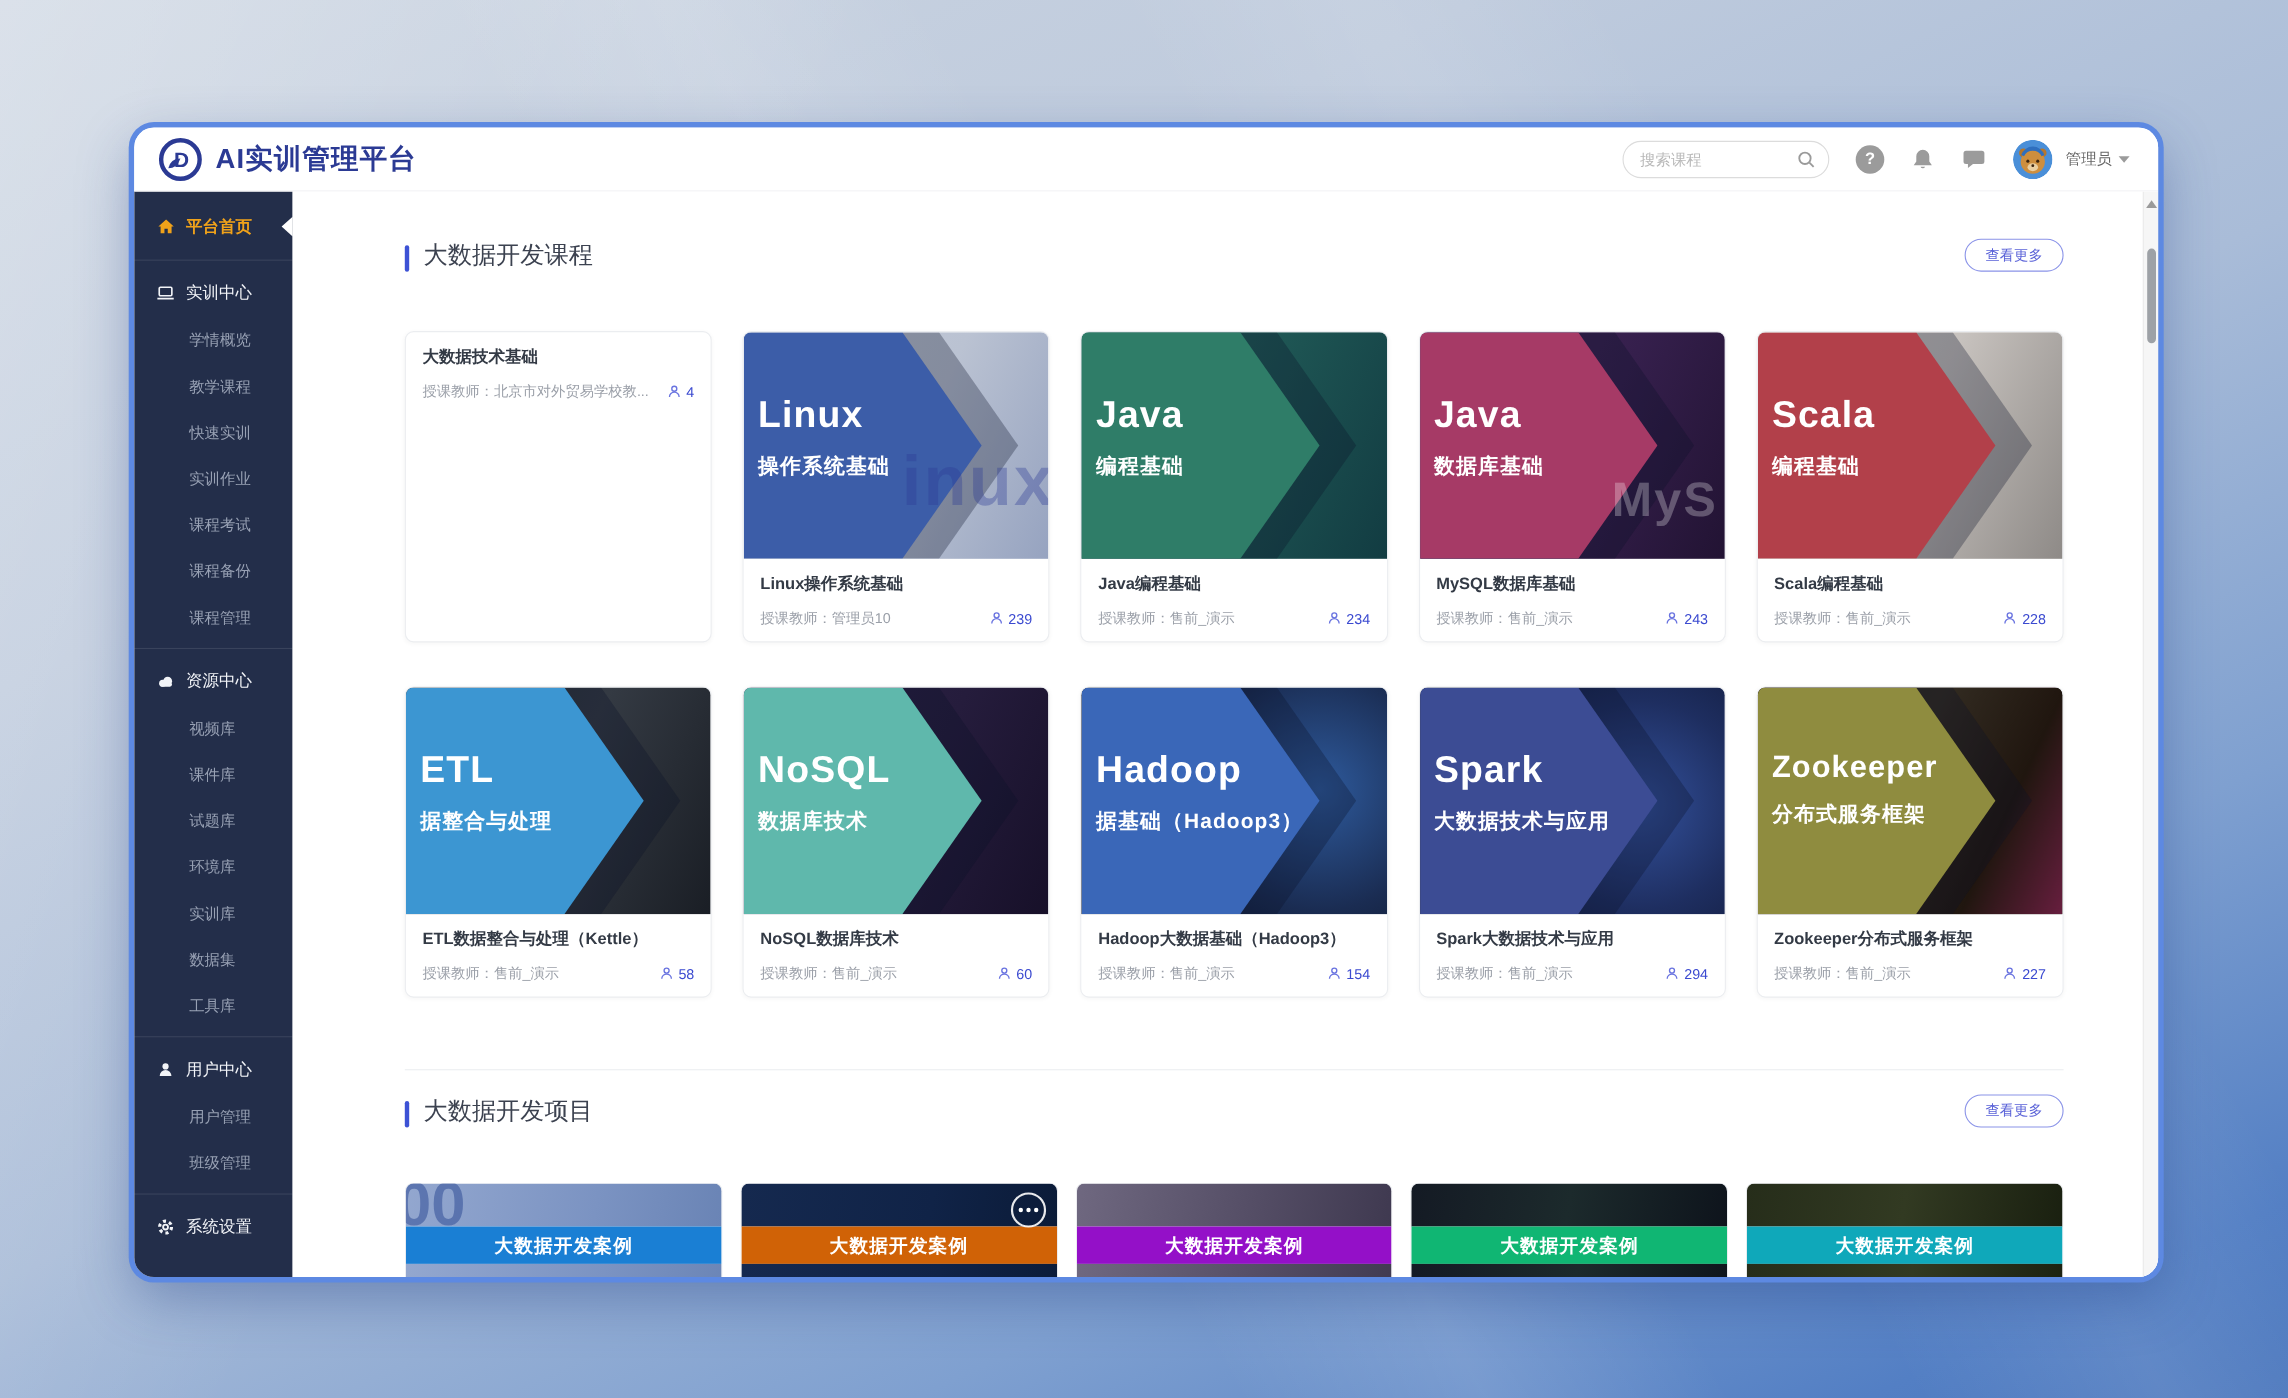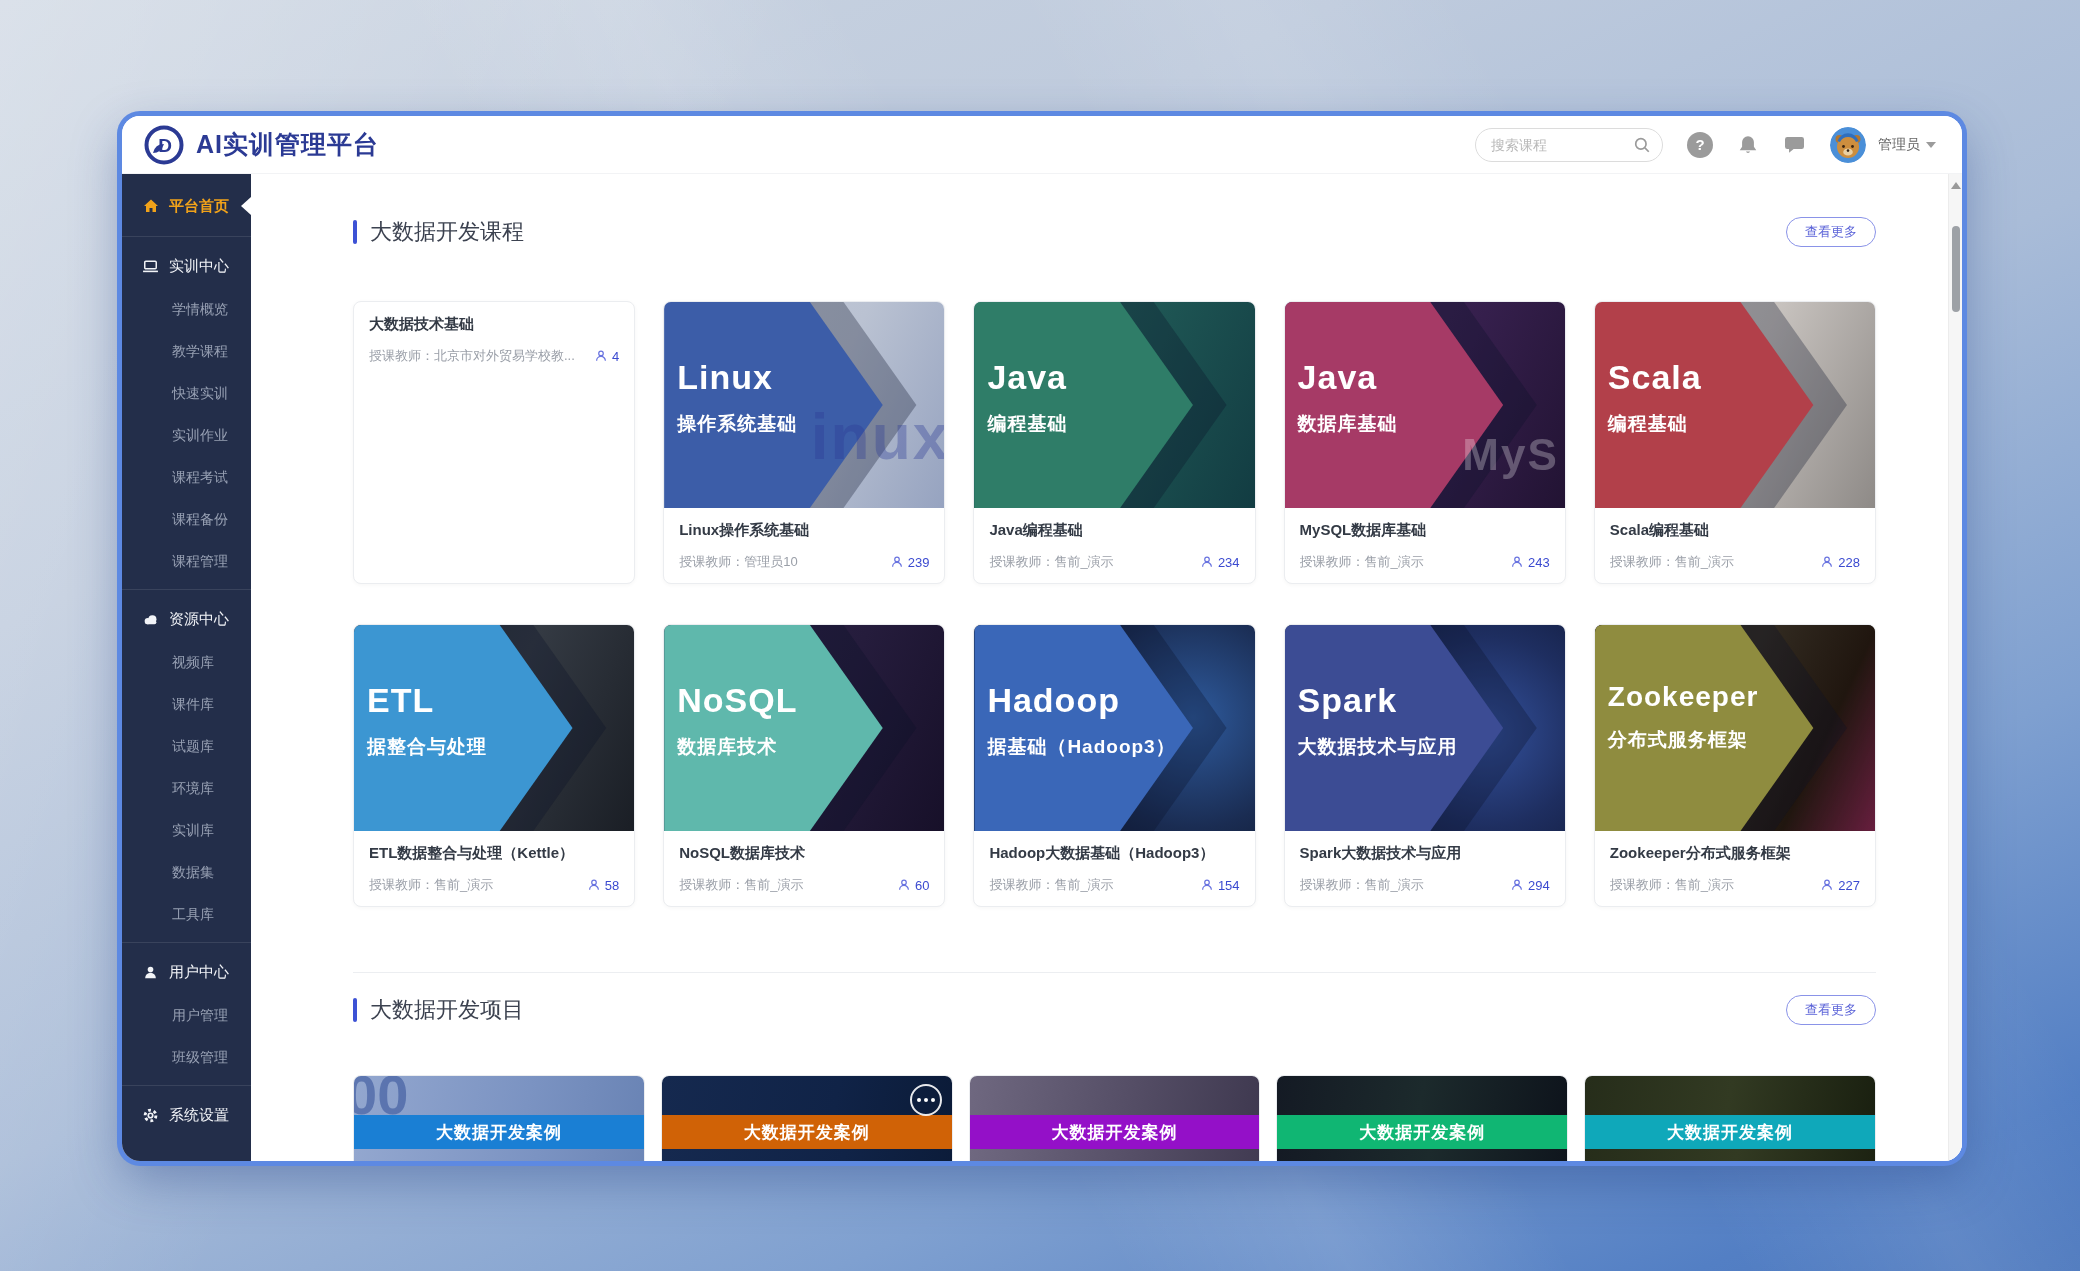--- a/index.html
+++ b/index.html
@@ -37,34 +37,34 @@
   .icon-help { width:26px; height:26px; border-radius:50%; background:#9b9b9b; color:#fff; font-weight:bold; font-size:15px; display:flex; align-items:center; justify-content:center; cursor:pointer; }
   .hicon { cursor:pointer; display:flex; }
   .avatar { width:36px; height:36px; border-radius:50%; overflow:hidden; flex:0 0 auto; cursor:pointer; }
   .uname { font-size:14px; color:#666; margin-left:-12px; cursor:pointer; display:flex; align-items:center; gap:6px; }
   .caret { width:0; height:0; border-left:5px solid transparent; border-right:5px solid transparent; border-top:6px solid #9b9b9b; }
 
   
   .wbody { display:flex; height:calc(100% - 58px); }
 
   
-  .sidebar { width:129px; flex:0 0 auto; background:#232e4a; padding-top:8px; position:relative; }
+  .sidebar { width:144px; flex:0 0 auto; background:#232e4a; padding-top:8px; position:relative; }
   .s-item { display:flex; align-items:center; height:46px; padding-left:20px; gap:10px; cursor:pointer; position:relative; }
   .s-item .lbl { font-size:15px; }
   .s-home { color:#f0a21a; height:48px; }
   .s-home .lbl { font-weight:bold; }
   .s-home .act-arrow { position:absolute; right:0; top:50%; margin-top:-9px; width:0; height:0; border-top:9px solid transparent; border-bottom:9px solid transparent; border-right:10px solid #ffffff; }
   .s-head { color:#f2f4f8; }
   .s-sub { display:flex; align-items:center; height:42px; padding-left:50px; color:#98a1b4; font-size:14px; cursor:pointer; }
   .s-div { height:1px; background:rgba(255,255,255,.10); margin:6px 0; }
   .s-ico { display:flex; width:17px; justify-content:center; }
 
   
   .content { flex:1; position:relative; overflow:hidden; padding:0 86px 0 102px; background:#fff; }
-  .sec-head { display:flex; align-items:center; }
+  .sec-head { display:flex; align-items:flex-end; }
   .sec-head.first { margin-top:43px; }
   .sec-head.second { margin-top:22px; }
   .sec-bar { width:4px; height:24px; border-radius:2px; background:#3d52d5; margin-right:13px; }
   .sec-title { font-size:22px; color:#3c4250; font-weight:500; }
   .more-btn { margin-left:auto; border:1px solid #8a93e8; color:#5b63d8; background:#fff; border-radius:15px; font-size:13px; padding:5px 18px; cursor:pointer; font-family:inherit; }
 
   .grid { display:grid; grid-template-columns:repeat(5,1fr); column-gap:28px; row-gap:40px; margin-top:54px; }
   .card { border:1px solid #ebedf0; border-radius:8px; overflow:hidden; background:#fff; box-shadow:0 1px 4px rgba(0,0,0,.04); cursor:pointer; }
   .cover { height:206px; position:relative; overflow:hidden; }
   .chev { position:absolute; inset:0; clip-path:polygon(52% 0, 64% 0, 90% 50%, 64% 100%, 52% 100%); background:rgba(10,18,40,.30); }

